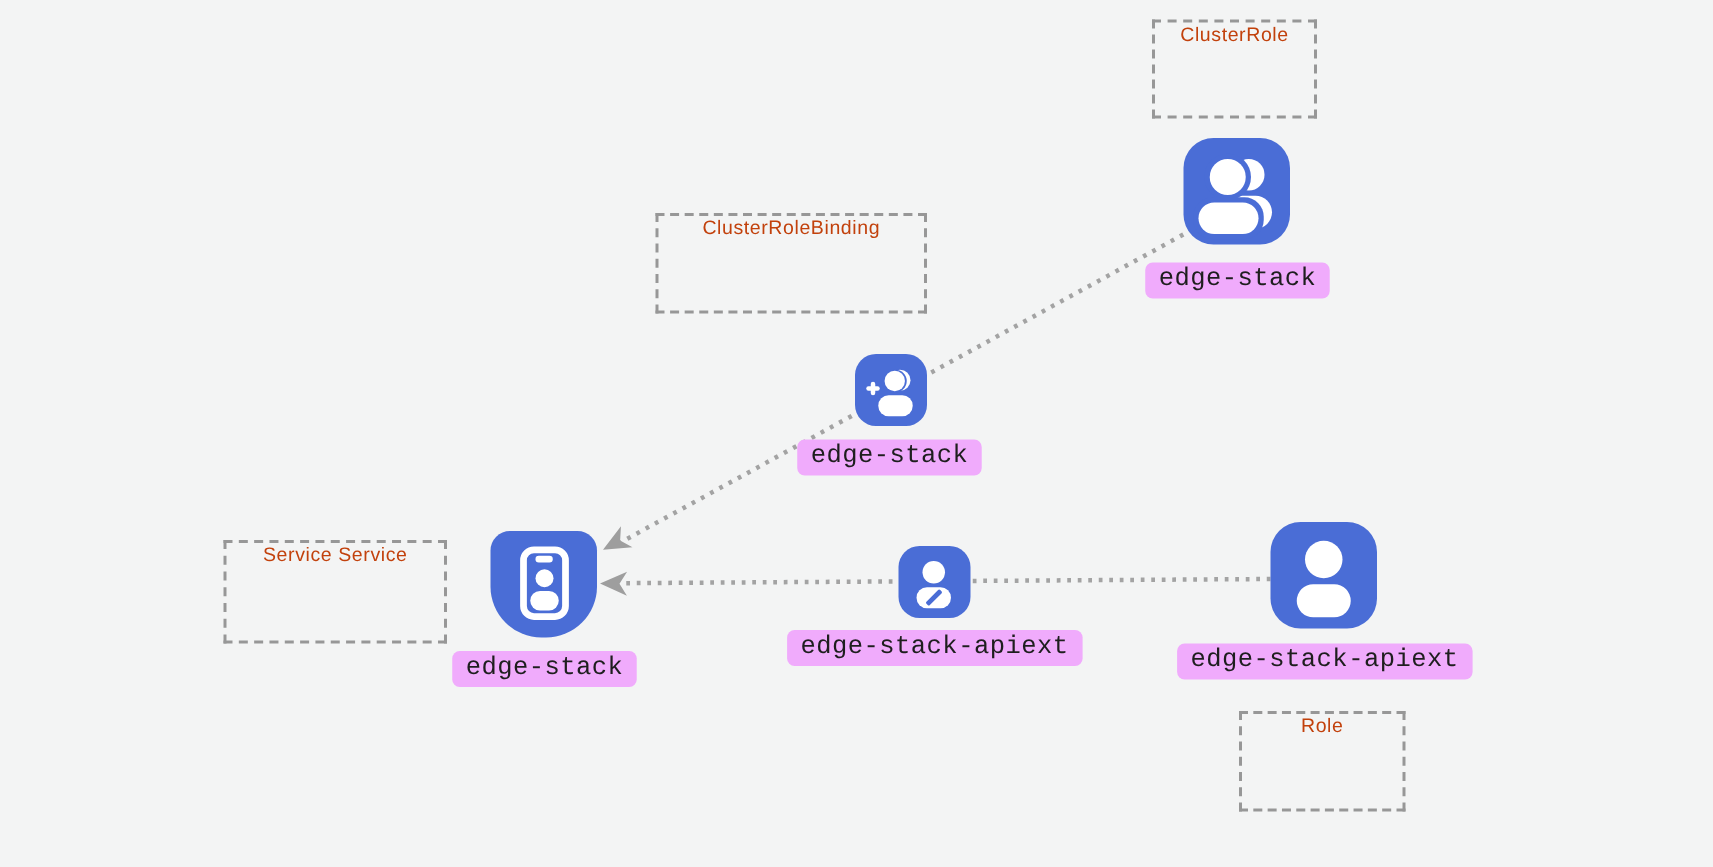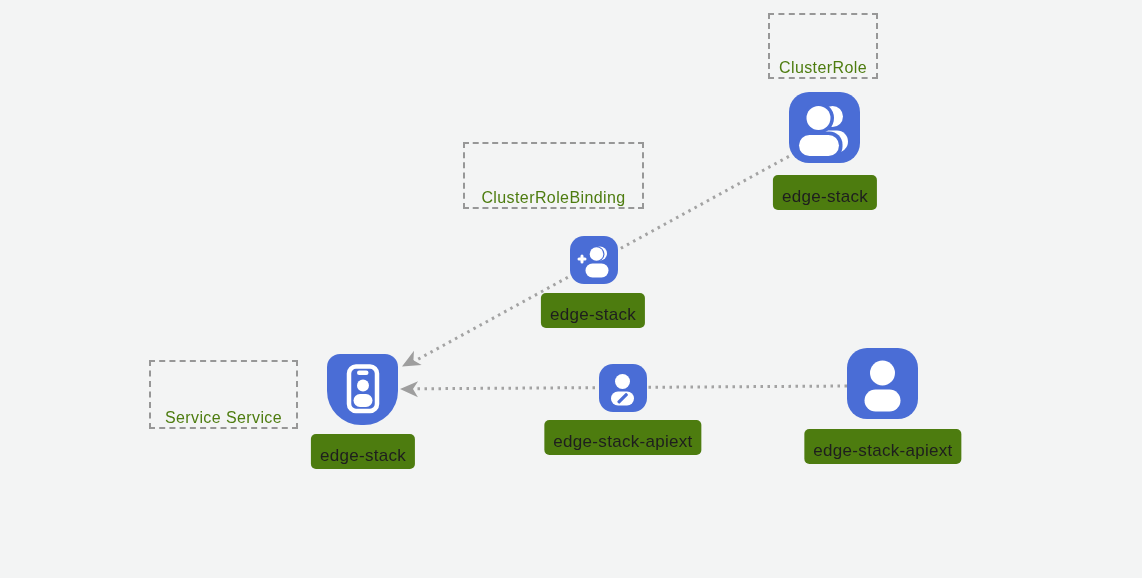--- a/index.html
+++ b/index.html
@@ -10,56 +10,57 @@
     background:#f3f4f4;
     font-family:"Liberation Sans", sans-serif;
     overflow:hidden;
     margin:0 auto;
   }
   .edges { position:absolute; left:0; top:0; width:1142px; height:578px; z-index:1; }
 
   .typebox {
     position:absolute;
     border:2px dashed #979797;
-    display:flex; align-items:flex-end; justify-content:center;
-    color:#4d7c0f;
-    font-size:16px;
+    display:flex; align-items:flex-start; justify-content:center;
+    color:#c2410c;
+    font-size:13px;
     letter-spacing:0.4px;
     z-index:2;
     background:transparent;
   }
   #box-clusterrole        { left:768px; top:13px;  width:110px; height:66px; }
-  #box-clusterrolebinding { left:463px; top:142px; width:181px; height:67px; }
+  #box-clusterrolebinding { left:437px; top:142px; width:181px; height:67px; }
   #box-serviceaccount     { left:149px; top:360px; width:149px; height:69px; }
   #box-rolebinding        { left:572px; top:473px; width:110px; height:67px; }
   #box-role               { left:826px; top:474px; width:111px; height:67px; }
 
   .nodeicon {
     position:absolute;
     background:#4a6dd6;
     z-index:3;
     display:flex; align-items:center; justify-content:center;
   }
   #icon-clusterrole        { left:789px; top:92px;  width:71px; height:71px; border-radius:20px; }
   #icon-clusterrolebinding { left:570px; top:236px; width:48px; height:48px; border-radius:14px; }
   #icon-serviceaccount     { left:327px; top:354px; width:71px; height:71px; border-radius:13px 13px 34px 34px; }
   #icon-rolebinding        { left:599px; top:364px; width:48px; height:48px; border-radius:14px; }
   #icon-role               { left:847px; top:348px; width:71px; height:71px; border-radius:20px; }
 
   .nodelabel {
     position:absolute;
     transform:translateX(-50%);
-    background:#4d7c0f;
+    background:#f0abfc;
     border-radius:5px;
-    padding:12px 9px 3px 9px;
+    padding:2px 9px 3px 9px;
     font-size:17px;
     letter-spacing:0.3px;
     color:#1e1e1e;
     white-space:nowrap;
     z-index:4;
+    font-family:Liberation Mono, monospace;
   }
   #label-clusterrole        { left:825px; top:175px; }
   #label-clusterrolebinding { left:593px; top:293px; }
   #label-serviceaccount     { left:363px; top:434px; }
   #label-rolebinding        { left:623px; top:420px; }
   #label-role               { left:883px; top:429px; }
 </style>
 </head>
 <body>
 
@@ -73,20 +74,23 @@
   </svg>
 
   <div class="typebox" id="box-clusterrole">
     <span>ClusterRole</span>
   </div>
   <div class="typebox" id="box-clusterrolebinding">
     <span>ClusterRoleBinding</span>
   </div>
   <div class="typebox" id="box-serviceaccount">
     <span>Service Service</span>
+  </div>
+  <div class="typebox" id="box-role">
+    <span>Role</span>
   </div>
 
   <div class="nodeicon" id="icon-clusterrole">
     <svg width="71" height="71" viewBox="0 0 71 71">
       <circle cx="43.5" cy="24.5" r="10.5" fill="#ffffff"></circle>
       <rect x="27" y="38.5" width="32" height="22" rx="11" fill="#ffffff"></rect>
       <circle cx="29.5" cy="26" r="15.5" fill="#4a6dd6"></circle>
       <rect x="6.5" y="39.5" width="47" height="28" rx="13" fill="#4a6dd6"></rect>
       <circle cx="29.5" cy="26" r="12" fill="#ffffff"></circle>
       <rect x="10" y="43" width="40" height="21" rx="10.5" fill="#ffffff"></rect>

